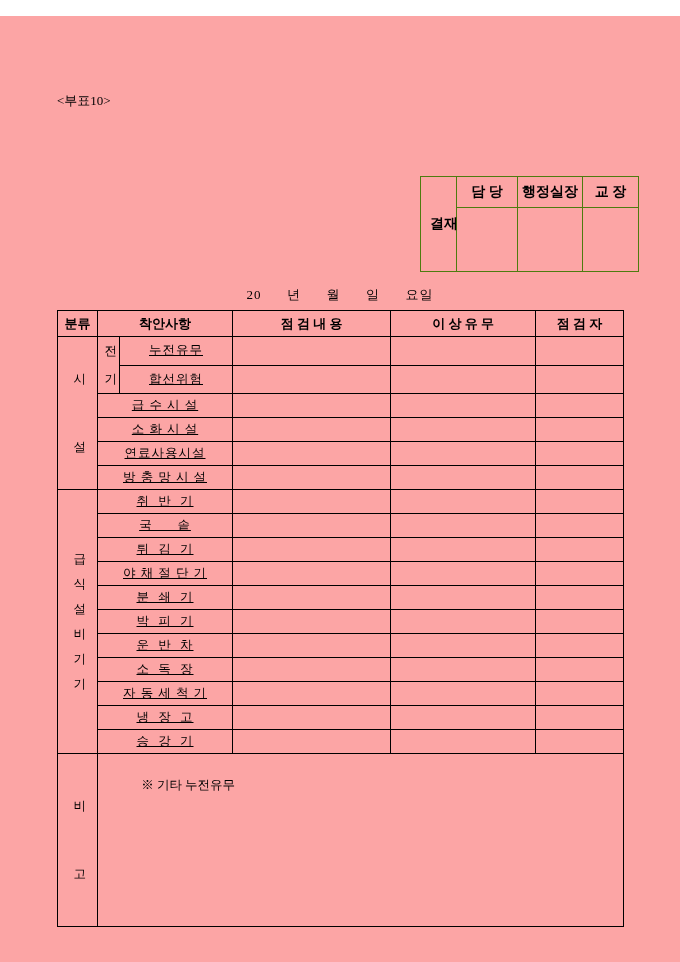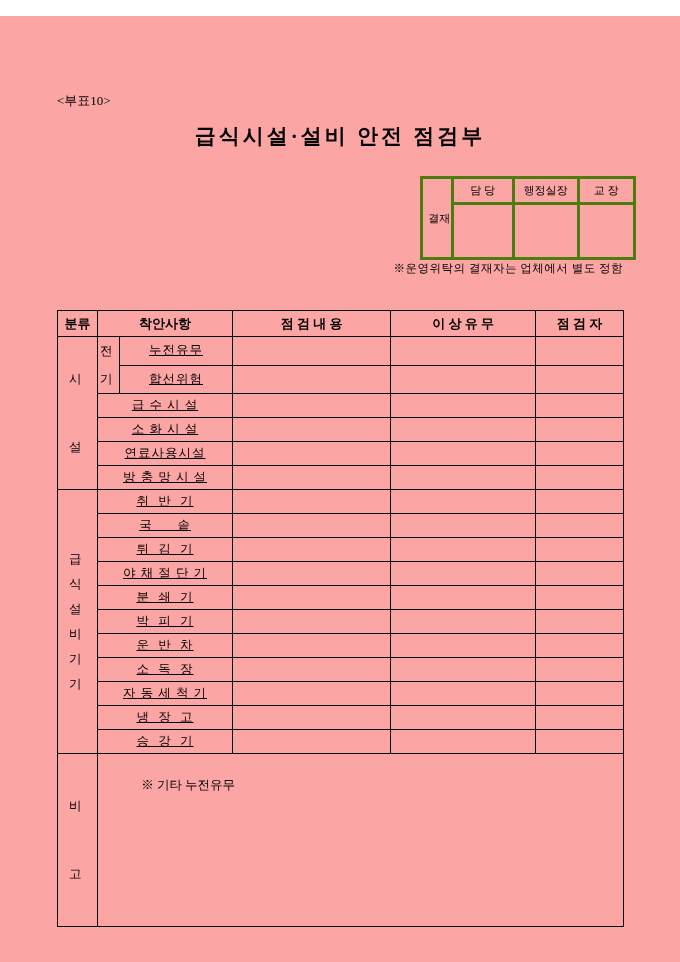--- a/index.html
+++ b/index.html
@@ -31,25 +31,26 @@
   }
   
   .approval {
     position: absolute;
     left: 420px;
     top: 160px;
     border-collapse: collapse;
     table-layout: fixed;
   }
   .approval td {
-    border: 3px solid #4d7c0f;
+    border: 1px solid #4d7c0f;
     text-align: center;
     vertical-align: middle;
-    font-size: 11px;
+    font-size: 14px;
     white-space: pre;
+    font-weight: bold;
   }
   .approval .ah { height: 22px; }
   .approval .sign { height: 46px; }
   .approval-note {
     position: absolute;
     top: 245px;
     right: 57px;
     font-size: 11.5px;
     letter-spacing: 0.5px;
   }
@@ -88,41 +89,40 @@
     text-align: left !important;
     vertical-align: top !important;
     padding: 8px 12px;
     white-space: pre;
   }
   
   .vert {
     width: 17px;
     margin: 0 auto;
     word-break: break-all;
-    text-align: left;
+    text-align: right;
   }
   .lh24 { line-height: 28px; }
   .lh25 { line-height: 25px; }
   .lh30 { line-height: 30px; }
   .lh60 { line-height: 68px; }
   .bottom-edge {
     position: absolute;
     left: 0; right: 0; bottom: 0;
     height: 4px;
     background: #d9d9d9;
   }
 </style>
 </head>
 <body>
 
 <div class="page">
 
   <div class="appendix-label">&lt;부표10&gt;</div>
 
-  <div class="page-title">급식시설·설비 안전 점검부</div>
 
   <table class="approval">
     <colgroup>
       <col style="width:21px">
         <col style="width:61px">
         <col style="width:65px">
         <col style="width:56px">
     </colgroup>
     <tbody>
       <tr>
@@ -134,22 +134,22 @@
         <td class="ah">교 장</td>
       </tr>
       <tr>
         <td class="sign"></td>
         <td class="sign"></td>
         <td class="sign"></td>
       </tr>
     </tbody>
   </table>
 
-  <div class="approval-note">※운영위탁의 결재자는 업체에서 별도 정함</div>
-
+
+  <div class="date-line">20      년      월      일      요일</div>
 
   <table class="main">
     <colgroup>
       <col style="width:40px">
         <col style="width:22px">
         <col style="width:113px">
         <col style="width:158px">
         <col style="width:145px">
         <col style="width:88px">
     </colgroup>

